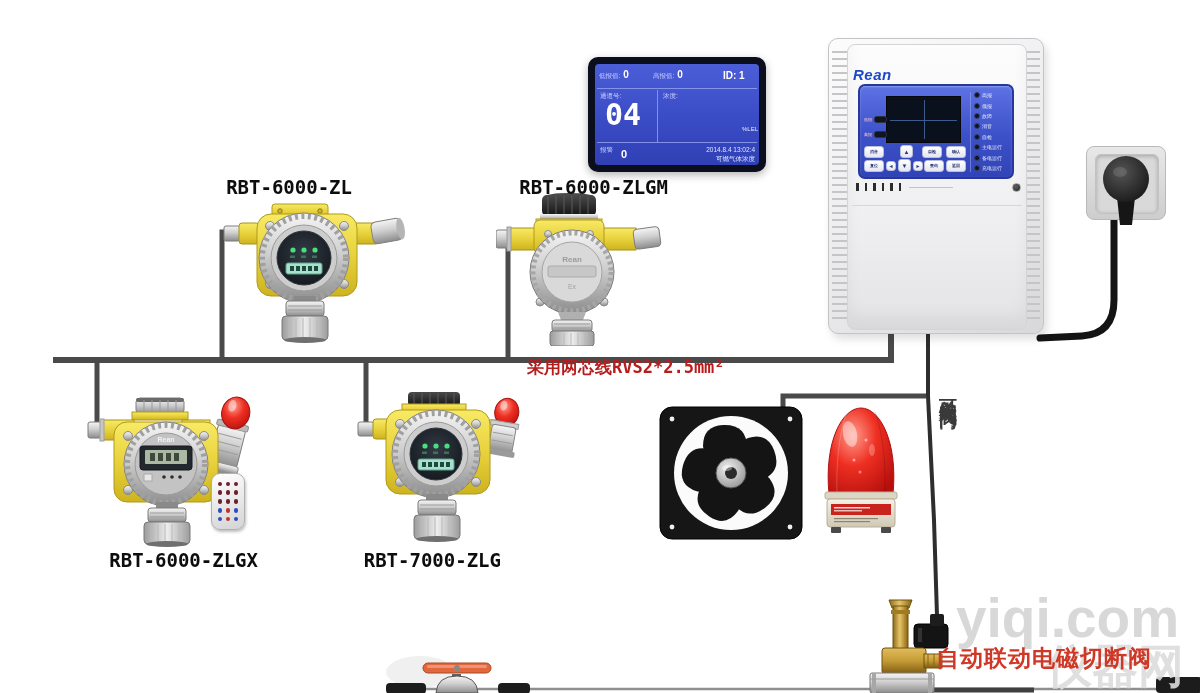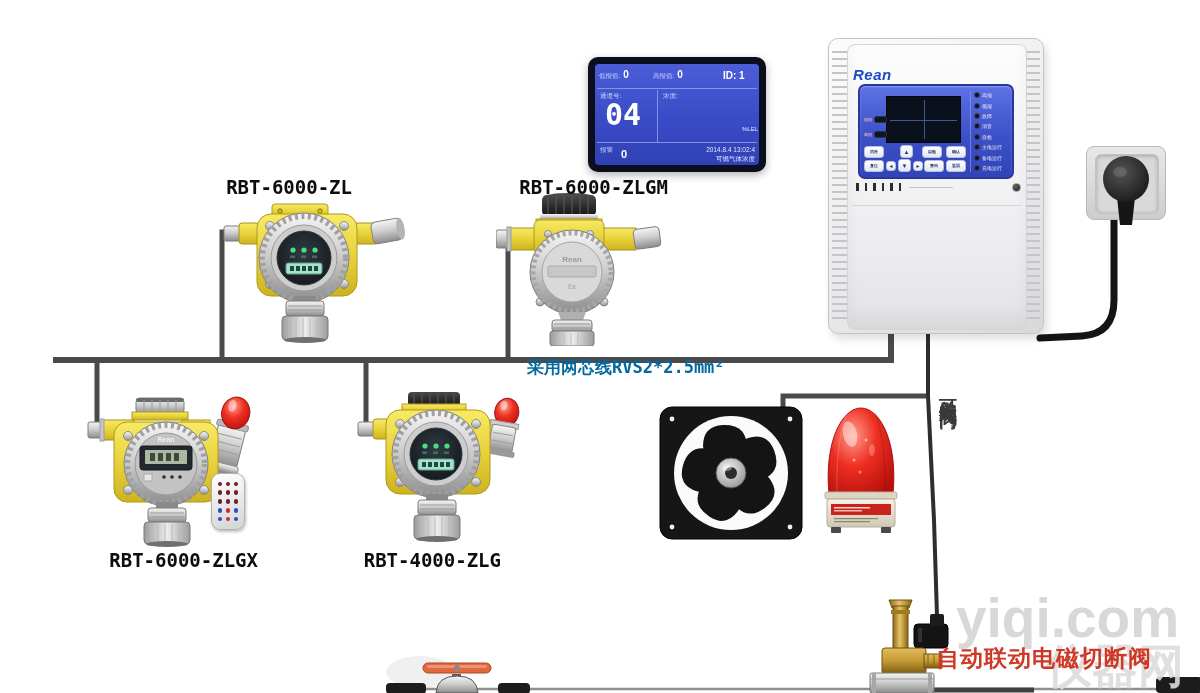--- a/index.html
+++ b/index.html
@@ -10,21 +10,21 @@
   
   .wm-company{left:366px;top:566px;font-size:43px;font-weight:400;color:rgba(170,170,170,.55);
               letter-spacing:1px;white-space:nowrap;z-index:2}
   .wm-site{left:956px;top:586px;font-size:55px;font-weight:700;color:rgba(214,214,214,.95);z-index:2}
   .wm-site-cn{left:1046px;top:636px;font-size:46px;font-weight:700;color:rgba(219,219,219,.9);z-index:2}
 
   
   .dev-label{position:absolute;font-family:"DejaVu Sans Mono",monospace;font-weight:700;
              font-size:19px;color:#0d0d0d;text-align:right;white-space:nowrap;z-index:5}
   .note-wire{left:527px;top:356px;font-family:"DejaVu Sans Mono",monospace;font-weight:700;
-             font-size:17px;color:#0369a1;z-index:5;white-space:nowrap}
+             font-size:17px;color:#b91c1c;z-index:5;white-space:nowrap}
   .note-fan{left:670px;top:556px;font-size:25px;font-weight:700;color:#0d0d0d;letter-spacing:1px;z-index:5;white-space:nowrap}
   .note-valve-v{left:936px;top:384px;font-size:18px;font-weight:700;color:#3a3a3a;
                 writing-mode:vertical-rl;letter-spacing:2px;z-index:5}
   .note-valve-red{left:936px;top:643px;font-size:23px;font-weight:700;color:#cf3726;letter-spacing:1px;z-index:6;white-space:nowrap}
 
   
   .disp{left:588px;top:57px;width:178px;height:115px;background:#0b0e1c;border-radius:10px;
         box-shadow:0 3px 8px rgba(0,0,0,.3);z-index:3}
   .disp-screen{position:absolute;left:7px;top:7px;width:164px;height:101px;border-radius:4px;overflow:hidden;
         background:linear-gradient(180deg,#4c5dd8 0%,#3a4bc6 55%,#3040b4 100%);color:#fff}
@@ -581,19 +581,19 @@
       <line x1="78" y1="56" x2="78" y2="70" stroke="#8a6413"></line>
     <rect x="14" y="75" width="64" height="20" rx="2" fill="url(#gS)" stroke="#7a7a7a"></rect>
     <rect x="16" y="75" width="4" height="20" fill="#a7a7a7"></rect>
       <rect x="72" y="75" width="4" height="20" fill="#a7a7a7"></rect>
     <line x1="14" y1="81" x2="78" y2="81" stroke="#9c9c9c"></line>
   </svg>
 
   <div class="dev-label" style="left:222px;top:176px;width:130px">RBT-6000-ZL</div>
   <div class="dev-label" style="left:496px;top:176px;width:172px">RBT-6000-ZLGM</div>
   <div class="dev-label" style="left:98px;top:549px;width:160px">RBT-6000-ZLGX</div>
-  <div class="dev-label" style="left:361px;top:549px;width:140px">RBT-4000-ZLG</div>
+  <div class="dev-label" style="left:361px;top:549px;width:140px">RBT-7000-ZLG</div>
 
   <div class="abs note-wire">采用两芯线RVS2*2.5mm²</div>
   <div class="abs note-valve-v">可关闭燃气阀门</div>
   <div class="abs note-valve-red">自动联动电磁切断阀</div>
 
 </div>
 
 </body></html>

